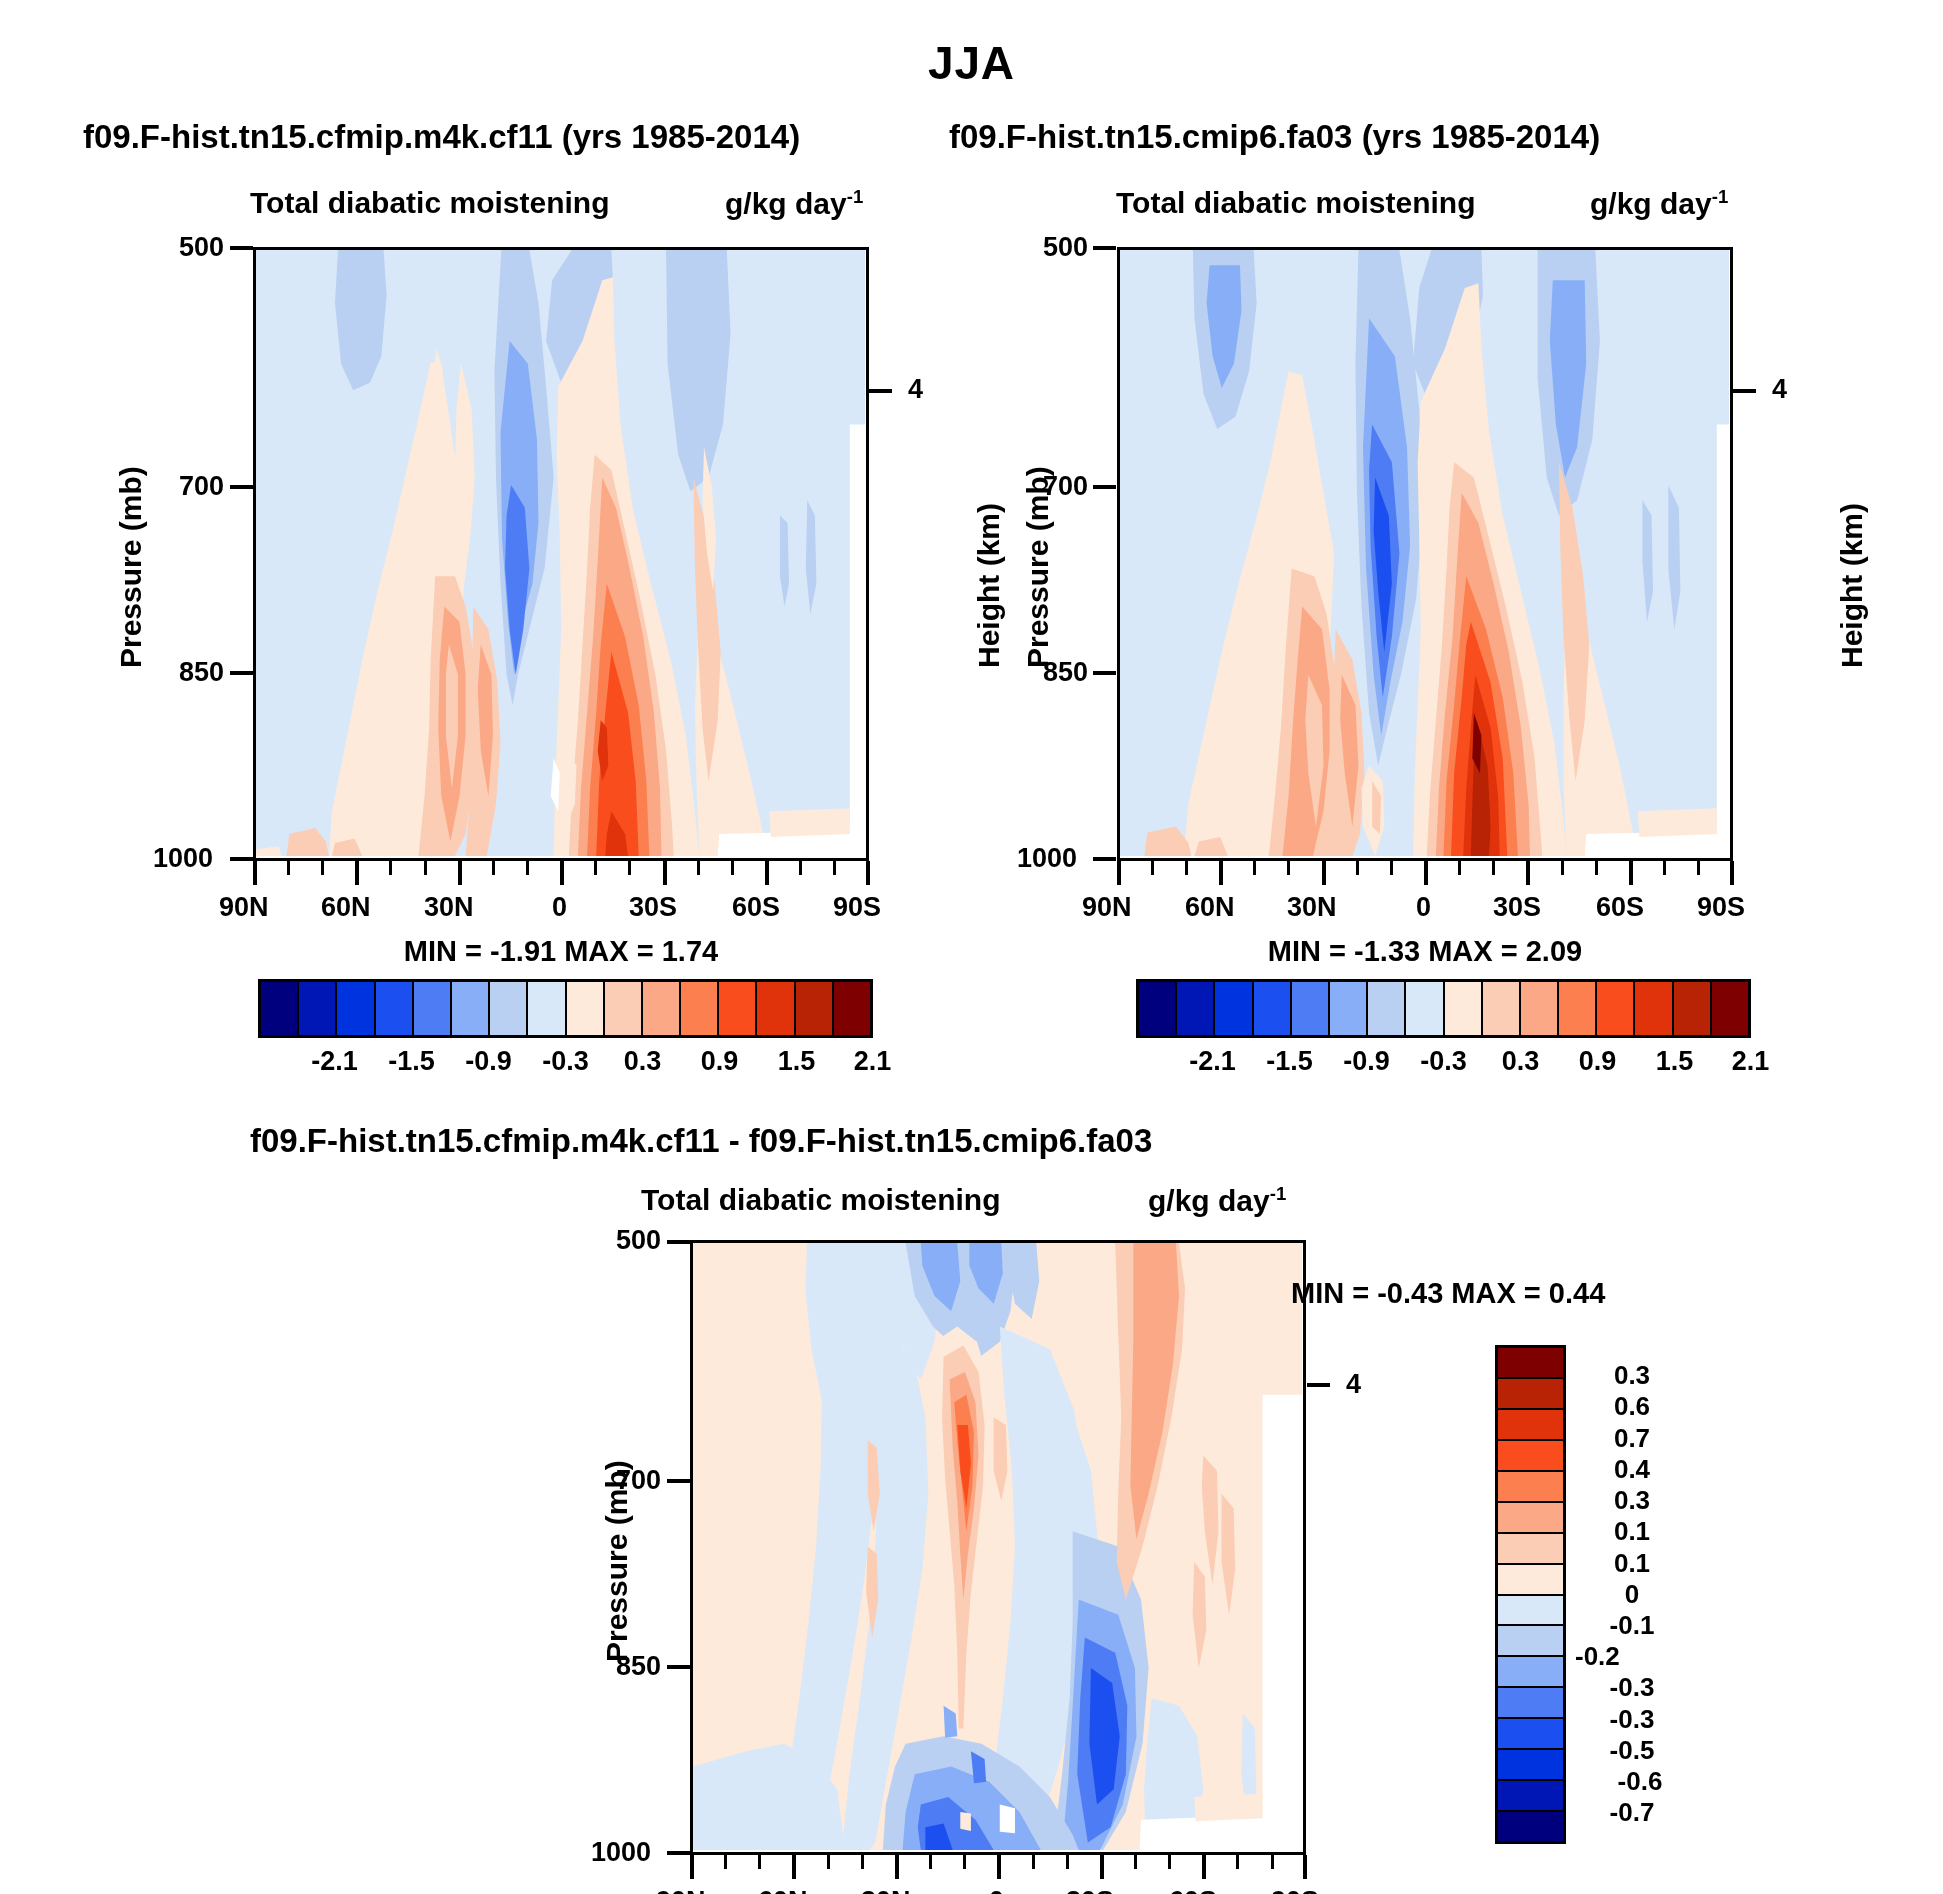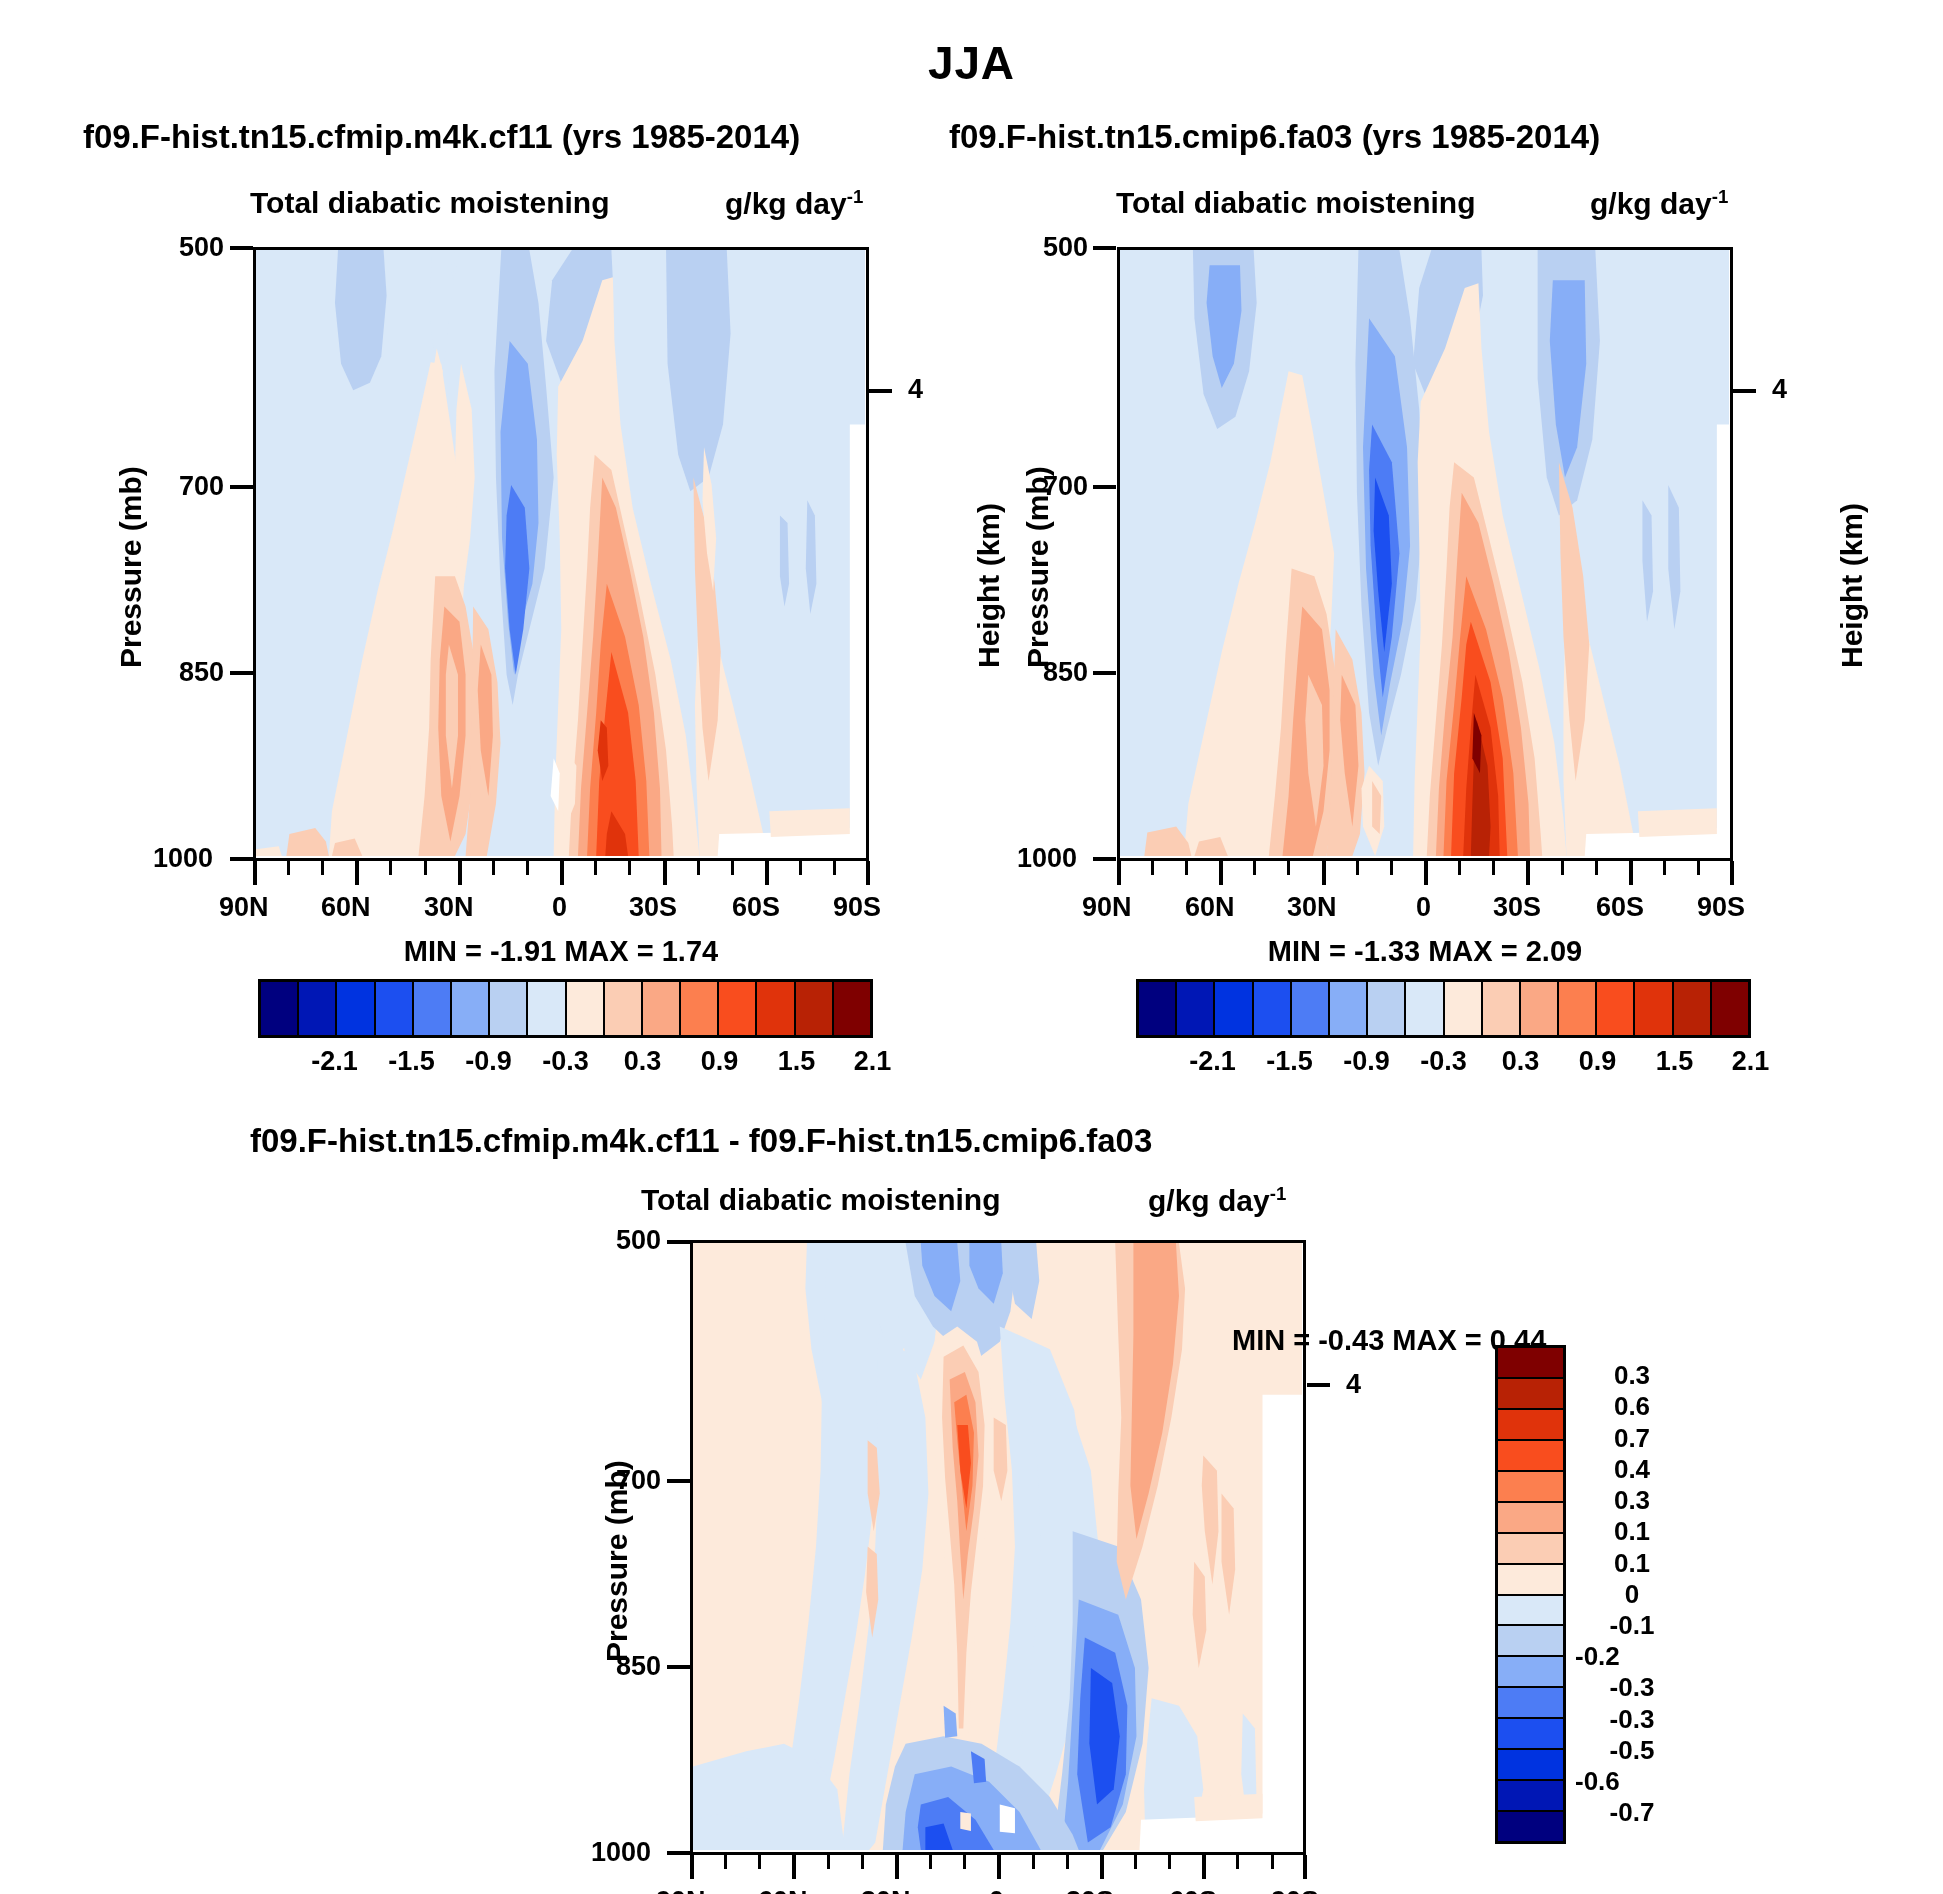--- a/index.html
+++ b/index.html
@@ -399,21 +399,21 @@
 <div class="abs tick" style="left:1271px;top:1855px;width:3px;height:13.7px;"></div>
 
 <div class="abs axis-tick-label" style="left:656px;top:1886px;">90N</div>
 <div class="abs axis-tick-label" style="left:758px;top:1886px;">60N</div>
 <div class="abs axis-tick-label" style="left:861px;top:1886px;">30N</div>
 <div class="abs axis-tick-label" style="left:989px;top:1886px;">0</div>
 <div class="abs axis-tick-label" style="left:1066px;top:1886px;">30S</div>
 <div class="abs axis-tick-label" style="left:1169px;top:1886px;">60S</div>
 <div class="abs axis-tick-label" style="left:1271px;top:1886px;">90S</div>
 
-<div class="abs minmax" style="left:1232px;top:1277px;margin-top:47px;">MIN =  -0.43  MAX =   0.44</div>
+<div class="abs minmax" style="left:1291px;top:1277px;">MIN =  -0.43  MAX =   0.44</div>
 
 <div class="vcbar" id="vcbar" style="left:1495px;top:1345px;width:71px;height:499px;">
     <div class="cell" style="background: rgb(127, 0, 0);"></div>
     <div class="cell" style="background: rgb(184, 34, 5);"></div>
     <div class="cell" style="background: rgb(224, 51, 11);"></div>
     <div class="cell" style="background: rgb(249, 77, 30);"></div>
     <div class="cell" style="background: rgb(252, 127, 79);"></div>
     <div class="cell" style="background: rgb(250, 168, 133);"></div>
     <div class="cell" style="background: rgb(251, 205, 180);"></div>
     <div class="cell" style="background: rgb(253, 234, 219);"></div>
@@ -433,16 +433,16 @@
     <div class="vcbar-lab" style="left: 0px; top: 109px; width: 114px; text-align: center;">0.4</div>
     <div class="vcbar-lab" style="left: 0px; top: 140px; width: 114px; text-align: center;">0.3</div>
     <div class="vcbar-lab" style="left: 0px; top: 171px; width: 114px; text-align: center;">0.1</div>
     <div class="vcbar-lab" style="left: 0px; top: 203px; width: 114px; text-align: center;">0.1</div>
     <div class="vcbar-lab" style="left: 0px; top: 234px; width: 114px; text-align: center;">0</div>
     <div class="vcbar-lab" style="left: 0px; top: 265px; width: 114px; text-align: center;">-0.1</div>
     <div class="vcbar-lab" style="left: 0px; top: 296px; width: 114px; ">-0.2</div>
     <div class="vcbar-lab" style="left: 0px; top: 327px; width: 114px; text-align: center;">-0.3</div>
     <div class="vcbar-lab" style="left: 0px; top: 359px; width: 114px; text-align: center;">-0.3</div>
     <div class="vcbar-lab" style="left: 0px; top: 390px; width: 114px; text-align: center;">-0.5</div>
-    <div class="vcbar-lab" style="left: 0px; top: 421px; width: 114px; ">-0.6</div>
+    <div class="vcbar-lab" style="left: 8px; top: 421px; width: 114px; text-align: center;">-0.6</div>
     <div class="vcbar-lab" style="left: 0px; top: 452px; width: 114px; text-align: center;">-0.7</div>
   </div>
 
 
 </body></html>

